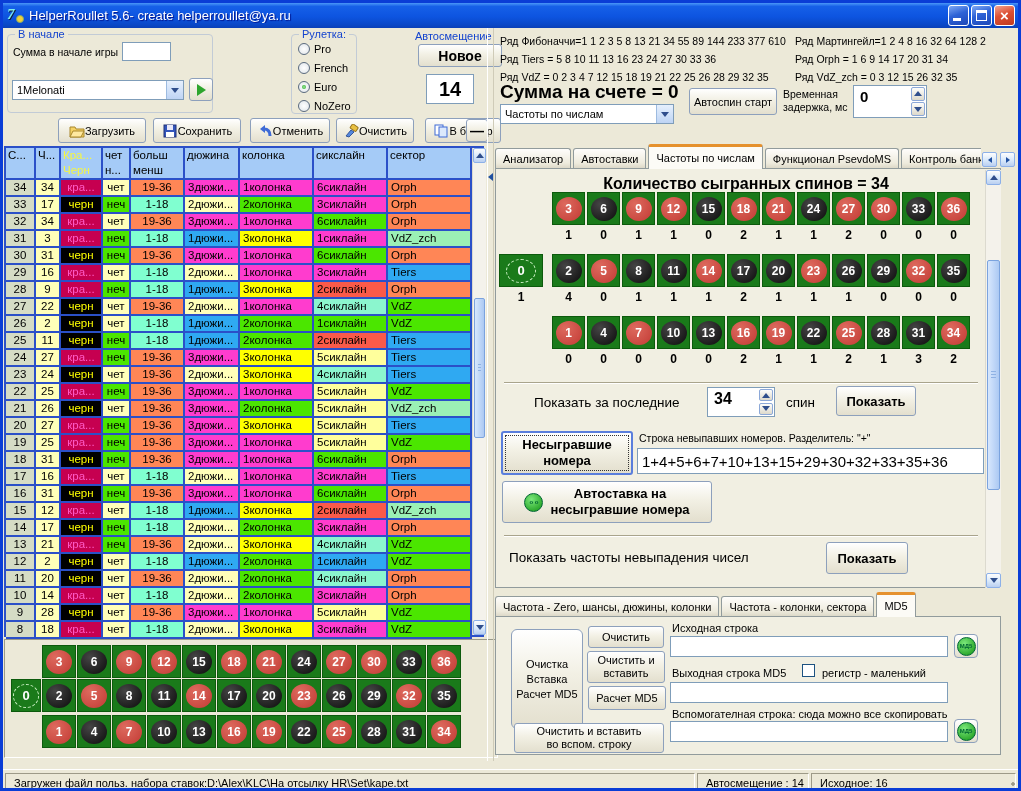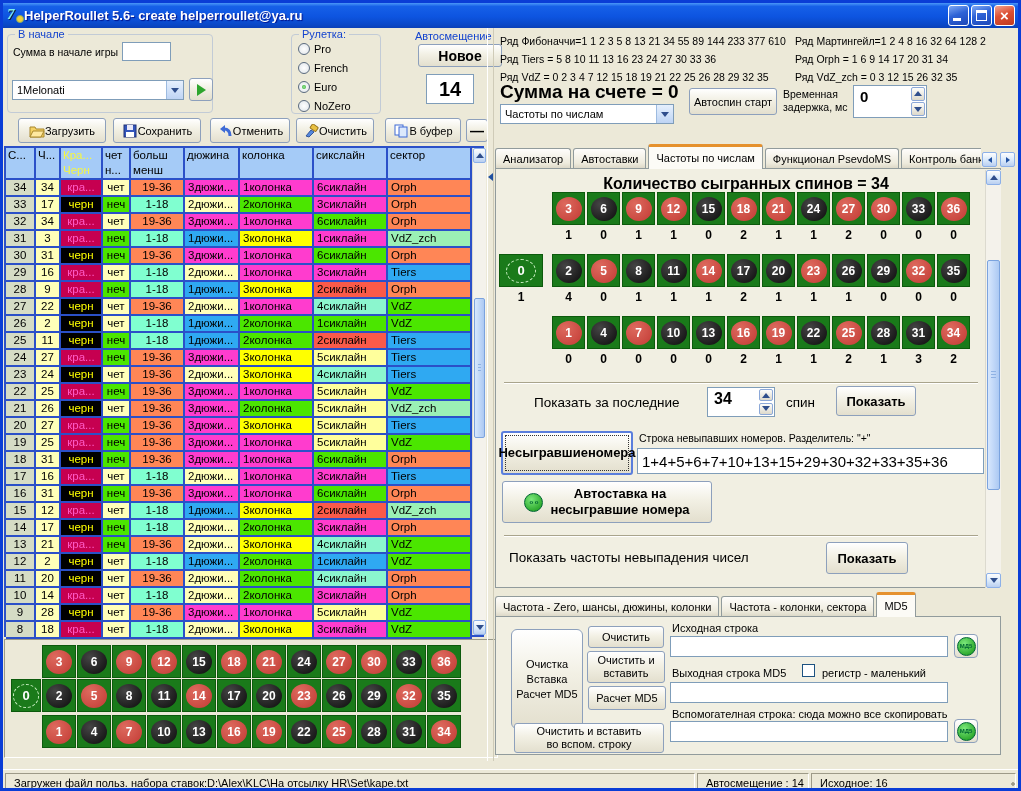--- a/index.html
+++ b/index.html
@@ -2,21 +2,21 @@
 <html><head>
 <meta charset="utf-8">
 <style>
   html,body{margin:0;padding:0;background:#6B8CC8;}
   *{box-sizing:border-box;font-family:"Liberation Sans",sans-serif;}
   #win{position:relative;width:1021px;height:791px;border:3px solid #0A3DD6;background:#ECE9D8;overflow:hidden;}
   
   #titlebar{height:25px;background:linear-gradient(180deg,#4A97F7 0%,#1660E8 14%,#0D54E0 55%,#0A48C8 86%,#0A40B8 100%);display:flex;align-items:center;padding:0 3px 0 4px;}
   #appicon{width:17px;height:17px;position:relative;font:italic bold 15px/15px "Liberation Serif",serif;color:#7CEDED;text-shadow:1px 1px 0 #123;}
   #appicon::after{content:"";position:absolute;right:0;bottom:1px;width:6px;height:6px;border-radius:50%;background:#F2D13A;border:1px solid #8A6;}
-  #title{flex:1;color:#fff;font-weight:bold;font-size:13px;text-shadow:1px 1px 1px #00138C;white-space:nowrap;overflow:hidden;}
+  #title{flex:1;color:#fff;font-weight:normal;font-size:13px;margin-left:5px;text-shadow:1px 1px 1px #00138C;white-space:nowrap;overflow:hidden;}
   .wbtn{width:21px;height:21px;margin-left:2px;border:1px solid #fff;border-radius:3px;background:linear-gradient(160deg,#7FA9F4,#2D62D6 45%,#1E48B8);position:relative;flex:none;}
   .wbtn.close{background:linear-gradient(160deg,#F2A492,#DD4F33 45%,#C03A1E);}
   .wbtn .mini{position:absolute;left:4px;bottom:4px;width:8px;height:3px;background:#fff;}
   .wbtn .maxi{position:absolute;left:4px;top:4px;width:11px;height:11px;border:1px solid #fff;border-top-width:3px;}
   .wbtn .xx{position:absolute;left:0;top:0;width:100%;height:100%;color:#fff;font:bold 15px/19px "Liberation Sans",sans-serif;text-align:center;}
   #client{position:relative;width:1015px;height:760px;background:#ECE9D8;font-size:11px;color:#000;}
   
   .fieldset{position:absolute;border:1px solid #C2CBD6;border-radius:4px;}
   .legend{position:absolute;top:-7px;left:7px;background:#ECE9D8;padding:0 3px;color:#1343CE;font-size:11px;white-space:nowrap;}
   .bluelbl{color:#1343CE;}
@@ -33,21 +33,21 @@
   .spin{position:absolute;border:1px solid #7F9DB9;background:#fff;display:flex;}
   .spin .sval{flex:1;font-weight:bold;padding:2px 0 0 6px;}
   .spin .sarrows{width:16px;display:flex;flex-direction:column;justify-content:space-between;padding:1px;}
   .spin .sarr{height:48%;border:1px solid #8CA8D8;border-radius:2px;background:linear-gradient(#FDFDFB,#DDD9CB);display:flex;align-items:center;justify-content:center;}
   .radio{width:12px;height:12px;border-radius:50%;border:1px solid #5A6A7E;background:radial-gradient(#FFFFFF,#DDE3E8);position:relative;flex:none;}
   .radio.sel::after{content:"";position:absolute;left:3px;top:3px;width:4px;height:4px;border-radius:50%;background:radial-gradient(#9CEC9C,#1F9E1F);}
   .ropt{display:flex;align-items:center;gap:4px;margin:0 0 7px 6px;}
   .rlbl{font-size:11px;}
   .checkbox{position:absolute;width:13px;height:13px;border:1px solid #1D5281;background:#fff;}
   
-  .tbtn{font-size:11px;}
+  .tbtn{font-size:11px;margin-left:40px;}
   .ticon{width:16px;height:15px;display:inline-flex;align-items:center;justify-content:center;}
   
   #histwrap{position:absolute;left:1px;top:118px;width:480px;height:491px;border:2px solid #2B50C8;background:#fff;}
   #hist-head,#hist-rows{display:grid;grid-template-columns:30px 25px 42px 28px 54px 55px 74px 74px 1fr;}
   #hist-head{height:32px;}
   .hhead{background:#A5CBF7;border-right:2px solid #2B50C8;border-bottom:2px solid #2B50C8;font-size:11.5px;padding-left:2px;}
   .hhead div{height:15px;line-height:15px;white-space:nowrap;overflow:hidden;}
   .hhead.hl{color:#F7F740;}
   #hist-rows{grid-auto-rows:17px;}
   .hcell{border-right:2px solid #2B50C8;border-bottom:2px solid #2B50C8;font-size:11.5px;line-height:15px;white-space:nowrap;overflow:hidden;}
@@ -118,21 +118,21 @@
         <span class="ctext">1Melonati</span>
         <span class="cbtn">
             <span class="tri dn"></span>
           </span>
       </div>
       <button class="xbtn" style="left:181px;top:43px;width:24px;height:23px;">
           <span class="tri rt" style="border-left-color:#2DA52D;border-width:6px 0 6px 9px;"></span>
         </button>
     </div>
 
-    <div class="fieldset" style="left:288px;top:6px;width:90px;height:80px;padding-top:8px;">
+    <div class="fieldset" style="left:288px;top:6px;width:66px;height:80px;padding-top:8px;">
       <span class="legend">Рулетка:</span>
     <div class="ropt">
           <span class="radio"></span>
           <span class="rlbl">Pro</span>
         </div>
         <div class="ropt">
           <span class="radio"></span>
           <span class="rlbl">French</span>
         </div>
         <div class="ropt">
@@ -686,21 +686,21 @@
               <span class="tri up"></span>
             </span>
           <span class="sarr">
               <span class="tri dn"></span>
             </span>
         </span>
       </div>
       <span style="position:absolute;left:290px;top:226px;font-size:13.5px;">спин</span>
       <button class="xbtn" style="left:340px;top:217px;width:80px;height:30px;font-weight:bold;font-size:13px;">Показать</button>
 
-      <button class="xbtn focusbtn" style="left:5px;top:262px;width:132px;height:44px;font-weight:bold;font-size:13px;line-height:16px;">
+      <button class="xbtn focusbtn" style="left:5px;top:262px;width:132px;height:44px;font-weight:bold;font-size:13px;flex-direction:column;line-height:16px;">
         <span>Несыгравшие</span>
         <span>номера</span>
       </button>
       <span style="position:absolute;left:143px;top:263px;font-size:10.5px;">Строка невыпавших номеров. Разделитель: "+"</span>
       <input class="input" style="left: 141px; top: 279px; width: 347px; height: 26px; font-size: 15px;" value="1+4+5+6+7+10+13+15+29+30+32+33+35+36">
 
       <button class="xbtn" style="left:6px;top:312px;width:210px;height:42px;font-weight:bold;font-size:13px;gap:7px;">
         <span class="gdot">o o</span>
         <span style="line-height:16px;text-align:center;">
           <span style="display:block;">Автоставка на</span>

